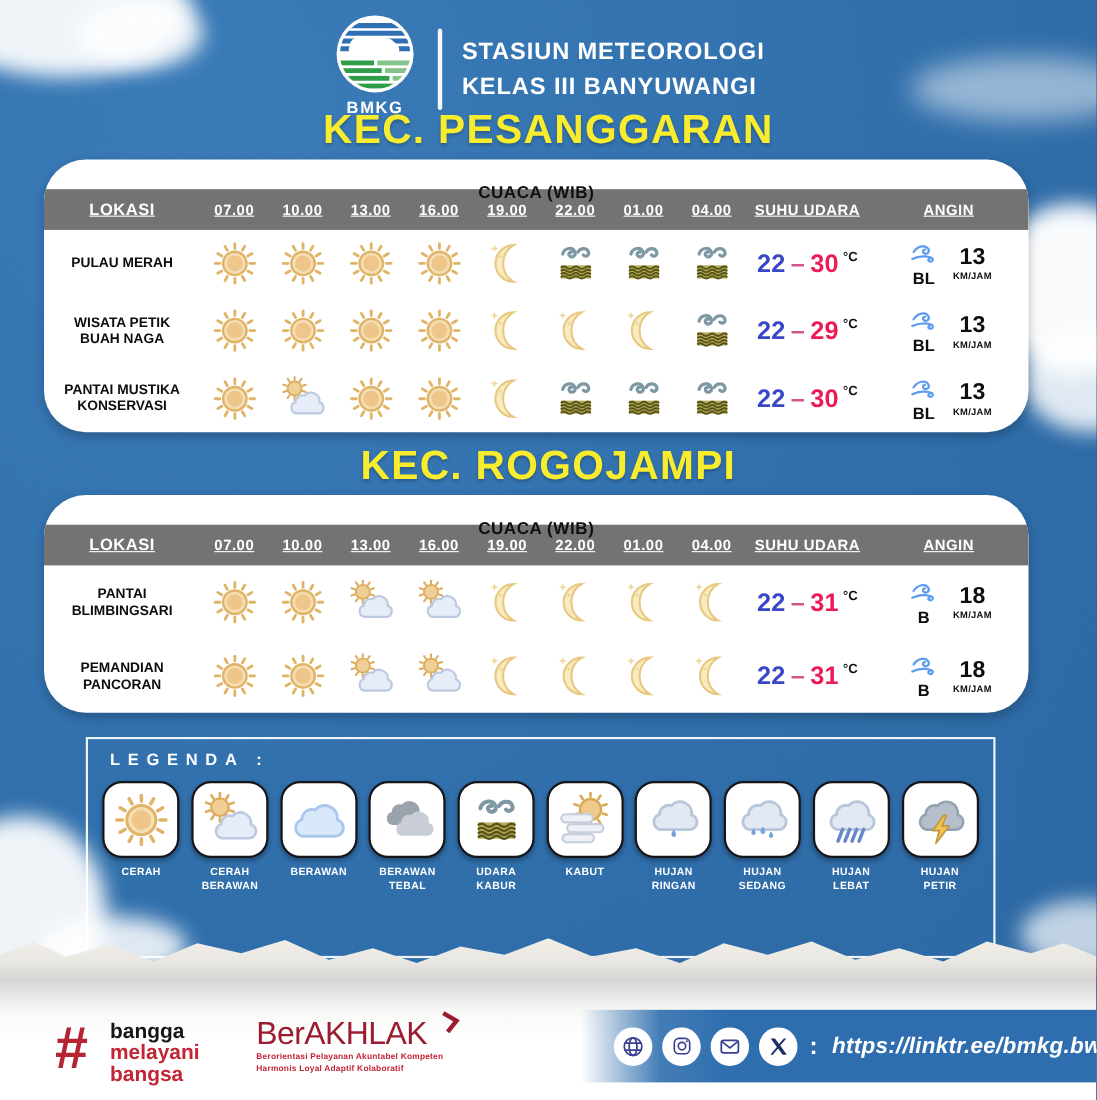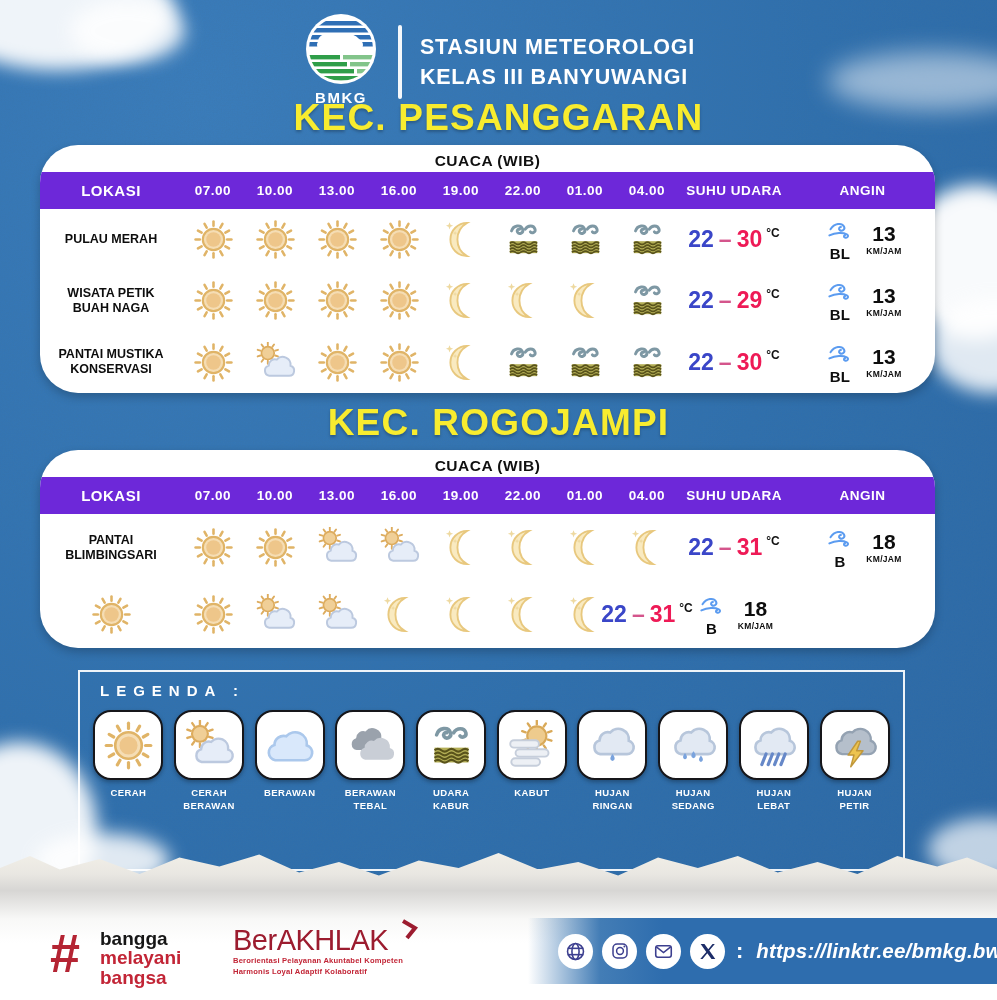--- a/index.html
+++ b/index.html
@@ -26,24 +26,24 @@
   .sect-title{position:absolute;left:0;width:100%;text-align:center;z-index:2;
     color:#F8EC2F;font-weight:900;font-size:37px;letter-spacing:1.2px;
     text-shadow:0 2px 3px rgba(0,0,0,.25);}
   .t1{top:97px}
   .t2{top:402px}
 
   .card{position:absolute;left:40px;width:895px;background:#fff;border-radius:38px;
     overflow:hidden;z-index:2;box-shadow:0 4px 10px rgba(0,0,0,.22);}
   .card1{top:145px;height:248px}
   .card2{top:450px;height:198px}
-  .cuaca{height:27px;box-sizing:border-box;padding-top:7px;text-align:center;
+  .cuaca{height:27px;box-sizing:border-box;padding-top:22px;text-align:center;
     font-size:15.5px;font-weight:800;color:#101010;letter-spacing:.5px;}
   .trow{display:grid;grid-template-columns:142px repeat(8,62px) 112px 145px;align-items:center;}
-  .thead{background:#6d28d9;height:37px;color:#fff;}
+  .thead{background:#737373;height:37px;color:#fff;text-decoration:underline;}
   .thead .c{text-align:center;font-weight:800;font-size:13.5px;letter-spacing:.5px;}
   .thead .c0{font-size:15px;}
   .tbody{display:flex;flex-direction:column;height:calc(100% - 64px);}
   .brow{flex:1;}
   .brow .c{display:flex;justify-content:center;align-items:center;}
   .loc{font-size:12.5px;font-weight:800;color:#0d0d0d;text-align:center;
     white-space:pre-line;line-height:1.2;}
   .wicon svg{width:41px;height:41px;display:block;}
   .tempcell{font-size:23px;font-weight:800;white-space:nowrap;}
   .tmin{color:#3A46C8}.tsep{color:#D4558C;margin:0 5px}.tmax{color:#EE1A56}
@@ -799,20 +799,22 @@
               </span>
               <span class="winddir">B</span>
             </span>
             <span class="windright">
               <span class="windspeed">18</span>
               <span class="windunit">KM/JAM</span>
             </span>
           </div>
         </div>
         <div class="trow brow">
+          <div class="c loc">PEMANDIAN
+PANCORAN</div>
           <div class="c">
             <span class="wicon">
               <svg viewBox="0 0 48 48" xmlns="http://www.w3.org/2000/svg">
                 <line x1="24.0" y1="8.0" x2="24.0" y2="3.0" stroke="#e0b467" stroke-width="3" stroke-linecap="round"></line>
                 <line x1="32.0" y1="10.1" x2="34.5" y2="5.8" stroke="#e0b467" stroke-width="3" stroke-linecap="round"></line>
                 <line x1="37.9" y1="16.0" x2="42.2" y2="13.5" stroke="#e0b467" stroke-width="3" stroke-linecap="round"></line>
                 <line x1="40.0" y1="24.0" x2="45.0" y2="24.0" stroke="#e0b467" stroke-width="3" stroke-linecap="round"></line>
                 <line x1="37.9" y1="32.0" x2="42.2" y2="34.5" stroke="#e0b467" stroke-width="3" stroke-linecap="round"></line>
                 <line x1="32.0" y1="37.9" x2="34.5" y2="42.2" stroke="#e0b467" stroke-width="3" stroke-linecap="round"></line>
                 <line x1="24.0" y1="40.0" x2="24.0" y2="45.0" stroke="#e0b467" stroke-width="3" stroke-linecap="round"></line>

